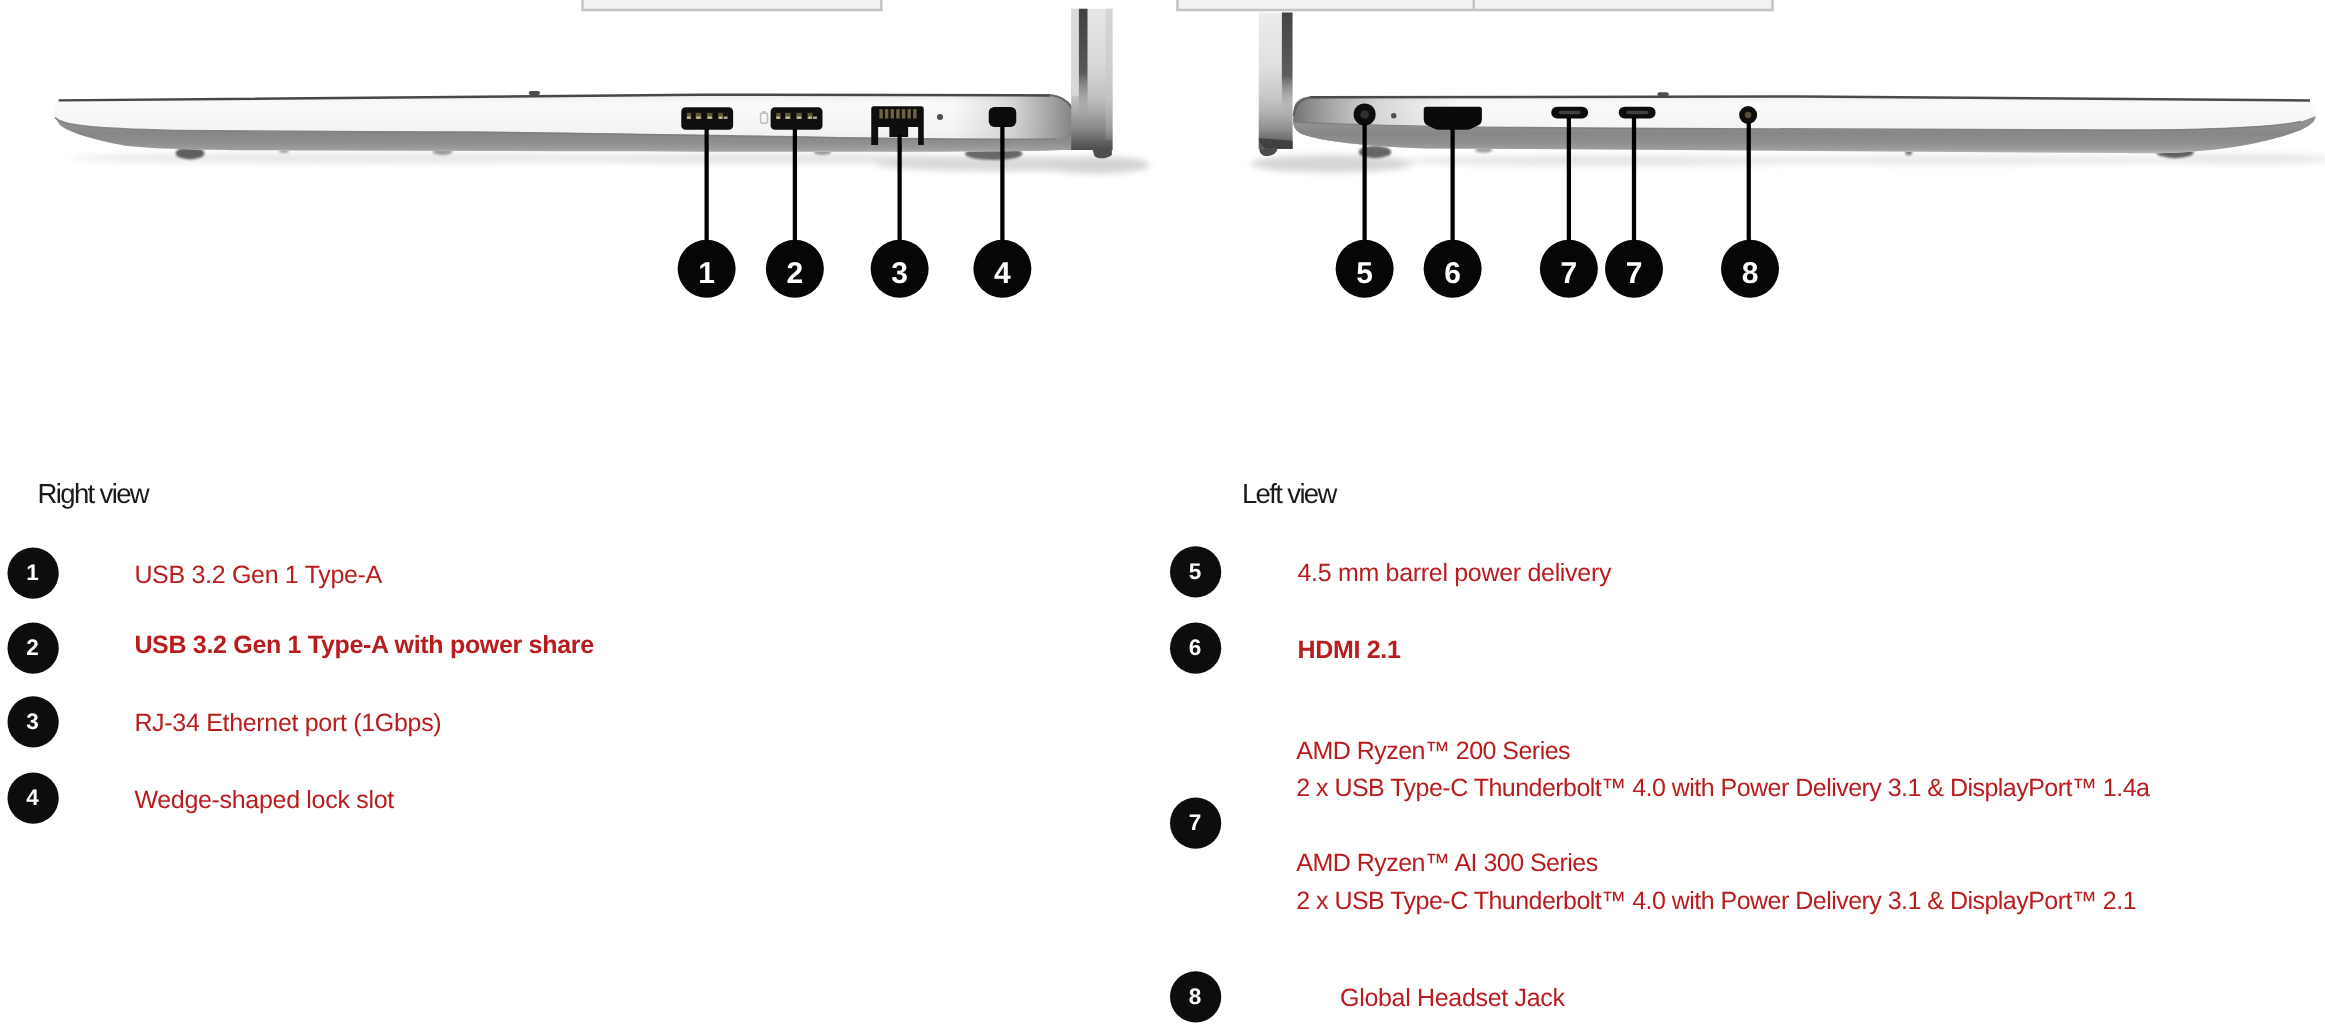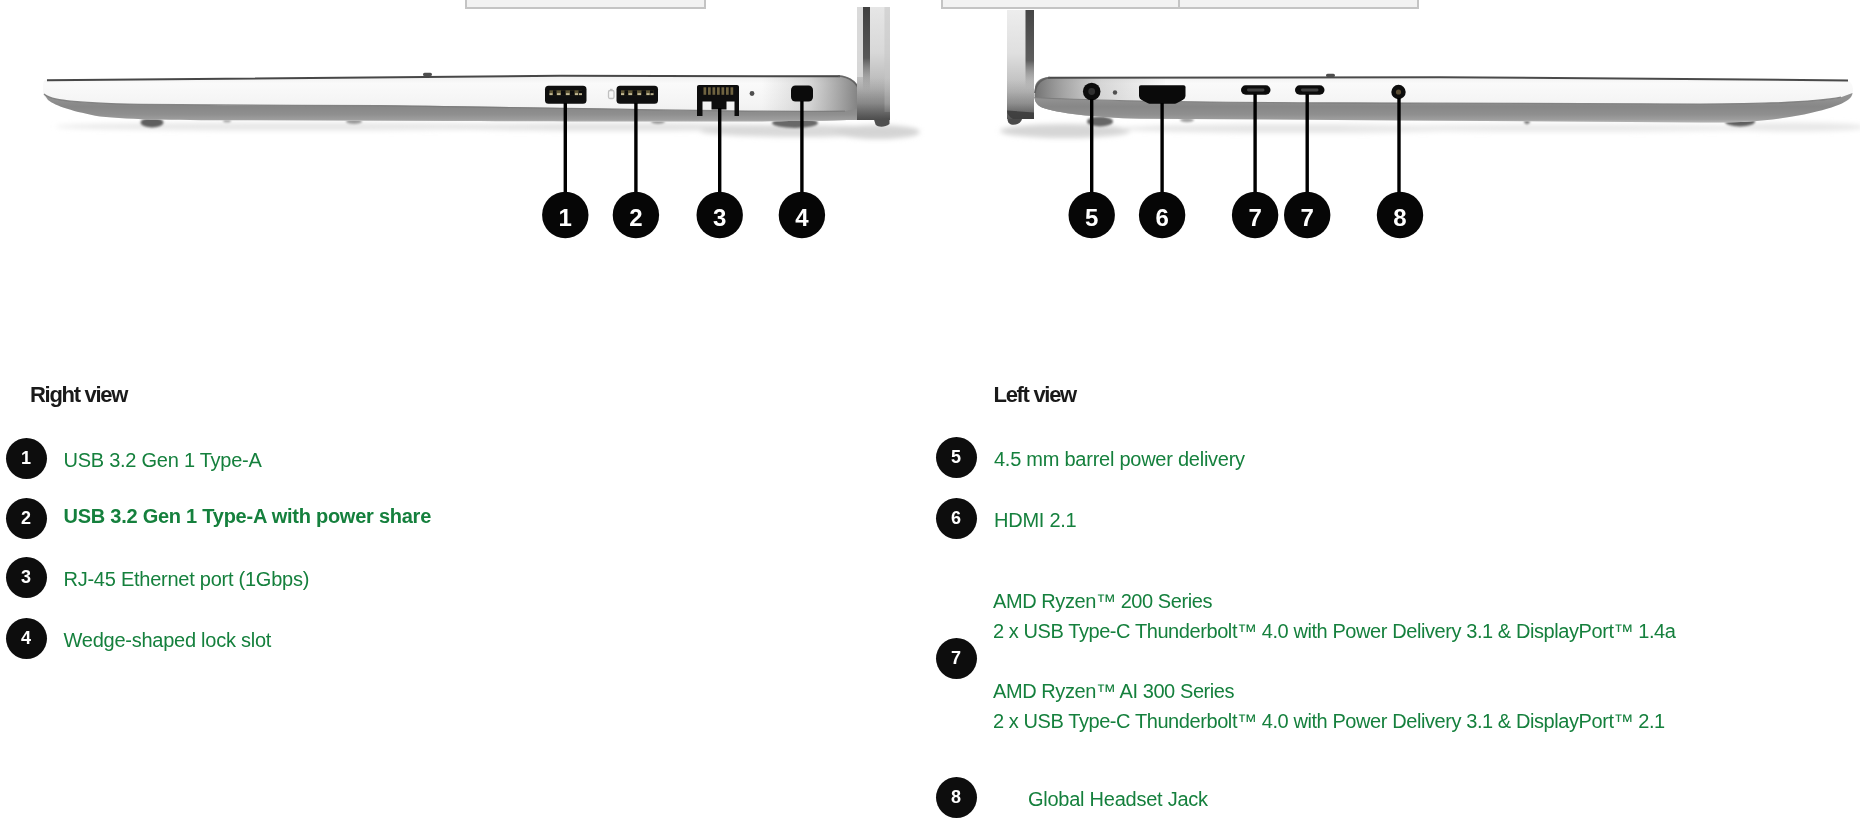--- a/index.html
+++ b/index.html
@@ -1,20 +1,20 @@
 <!DOCTYPE html>
 <html><head>
 <meta charset="utf-8">
 <style>
   html,body{margin:0;padding:0;background:#ffffff;width:1860px;height:822px;overflow:hidden;}
   body{font-family:"Liberation Sans", sans-serif;color:#1a1a1a;position:relative;}
   .topbox{position:absolute;background:#f2f2f2;border:2px solid #c4c4c4;box-sizing:border-box;}
   .abs{position:absolute;}
-  .h{font-weight:bold;font-size:22px;line-height:22px;color:#1a1a1a;letter-spacing:-1.3px;}
-  .it{font-size:20px;line-height:41px;color:#15803d;letter-spacing:-0.25px;}
+  .h{font-weight:normal;font-size:22px;line-height:22px;color:#1a1a1a;letter-spacing:-1.3px;}
+  .it{font-size:20px;line-height:41px;color:#b91c1c;letter-spacing:-0.25px;margin-left:44px;}
   .dot{position:absolute;width:41px;height:41px;border-radius:50%;background:#0d0d0d;color:#fff;
        font-size:18px;font-weight:bold;text-align:center;line-height:41px;}
 </style>
 </head>
 <body>
 
   <div class="topbox" style="left:465px;top:-13px;width:241px;height:22px;"></div>
   <div class="topbox" style="left:941px;top:-13px;width:478px;height:22px;"></div>
   <div class="abs" style="left:1178px;top:0;width:2px;height:8px;background:#c4c4c4;"></div>
 
@@ -291,24 +291,24 @@
   </svg>
 
   <div class="abs h" style="left:30px;top:383.5px;">Right view</div>
   <div class="abs h" style="left:959.5px;top:383.5px;margin-left:34px;">Left view</div>
 
   <div class="dot" style="left:5.5px;top:437.5px;">1</div>
   <div class="abs it" style="left:63.5px;top:439.5px;">USB 3.2 Gen 1 Type-A</div>
   <div class="dot" style="left:5.5px;top:498.3px;">2</div>
   <div class="abs it" style="left:63.5px;top:496px;font-weight:bold;">USB 3.2 Gen 1 Type-A with power share</div>
   <div class="dot" style="left:5.5px;top:557px;">3</div>
-  <div class="abs it" style="left:63.5px;top:559px;">RJ-45 Ethernet port (1Gbps)</div>
+  <div class="abs it" style="left:63.5px;top:559px;">RJ-34 Ethernet port (1Gbps)</div>
   <div class="dot" style="left:5.5px;top:617.6px;">4</div>
   <div class="abs it" style="left:63.5px;top:619.6px;">Wedge-shaped lock slot</div>
 
   <div class="dot" style="left:935.5px;top:437.3px;">5</div>
   <div class="abs it" style="left:994px;top:439.3px;text-align:center;">4.5 mm barrel power delivery</div>
   <div class="dot" style="left:935.5px;top:498px;">6</div>
-  <div class="abs it" style="left:994px;top:500px;">HDMI 2.1</div>
+  <div class="abs it" style="left:994px;top:500px;font-weight:bold;">HDMI 2.1</div>
   <div class="dot" style="left:935.5px;top:637.5px;">7</div>
   <div class="abs it" style="left:993px;top:585.9px;line-height:30px;letter-spacing:-0.42px;">AMD Ryzen™ 200 Series<br>2 x USB Type-C Thunderbolt™ 4.0 with Power Delivery 3.1 &amp; DisplayPort™ 1.4a<br>&nbsp;<br>AMD Ryzen™ AI 300 Series<br>2 x USB Type-C Thunderbolt™ 4.0 with Power Delivery 3.1 &amp; DisplayPort™ 2.1</div>
   <div class="dot" style="left:935.5px;top:777.2px;">8</div>
   <div class="abs it" style="left:1028px;top:779.1px;">Global Headset Jack</div>
 
 </body></html>

